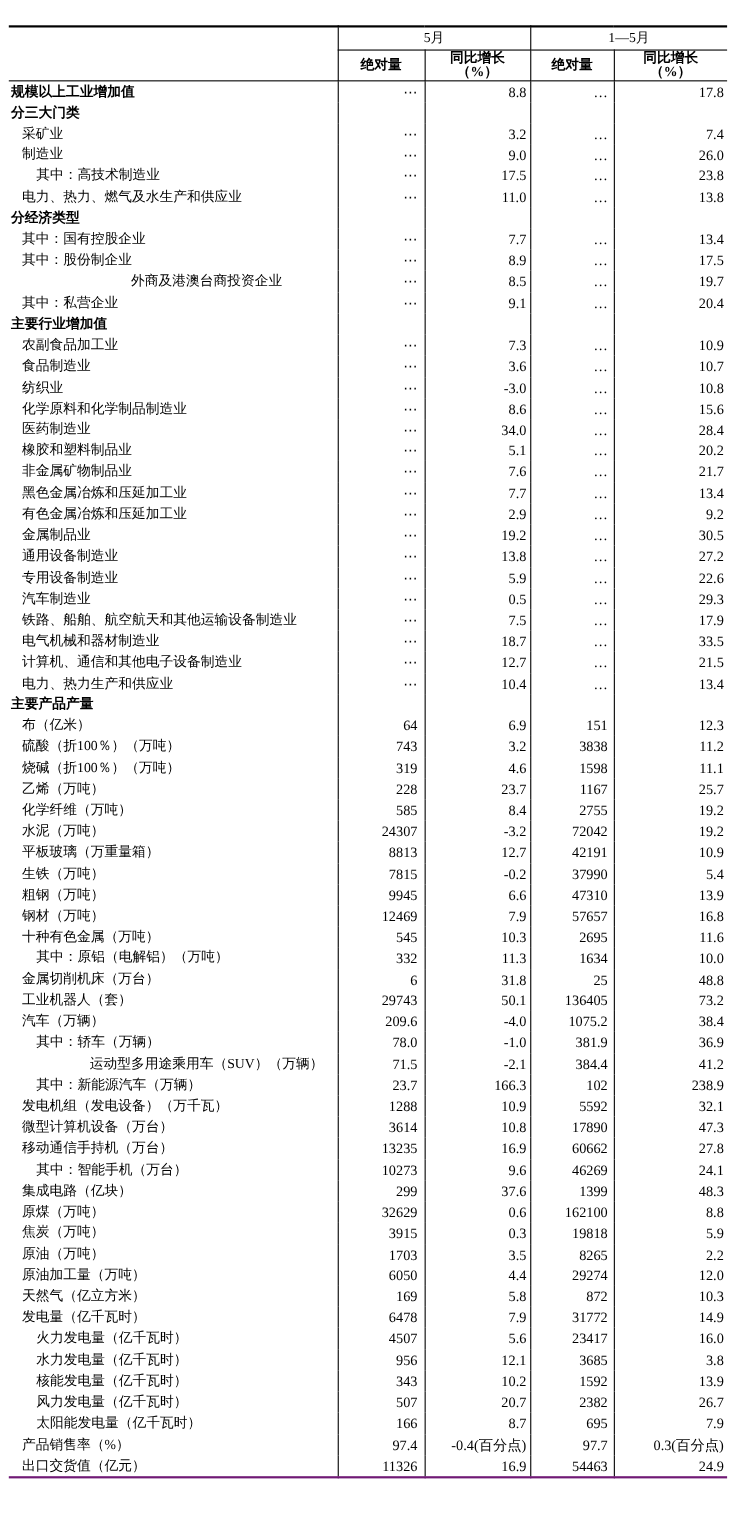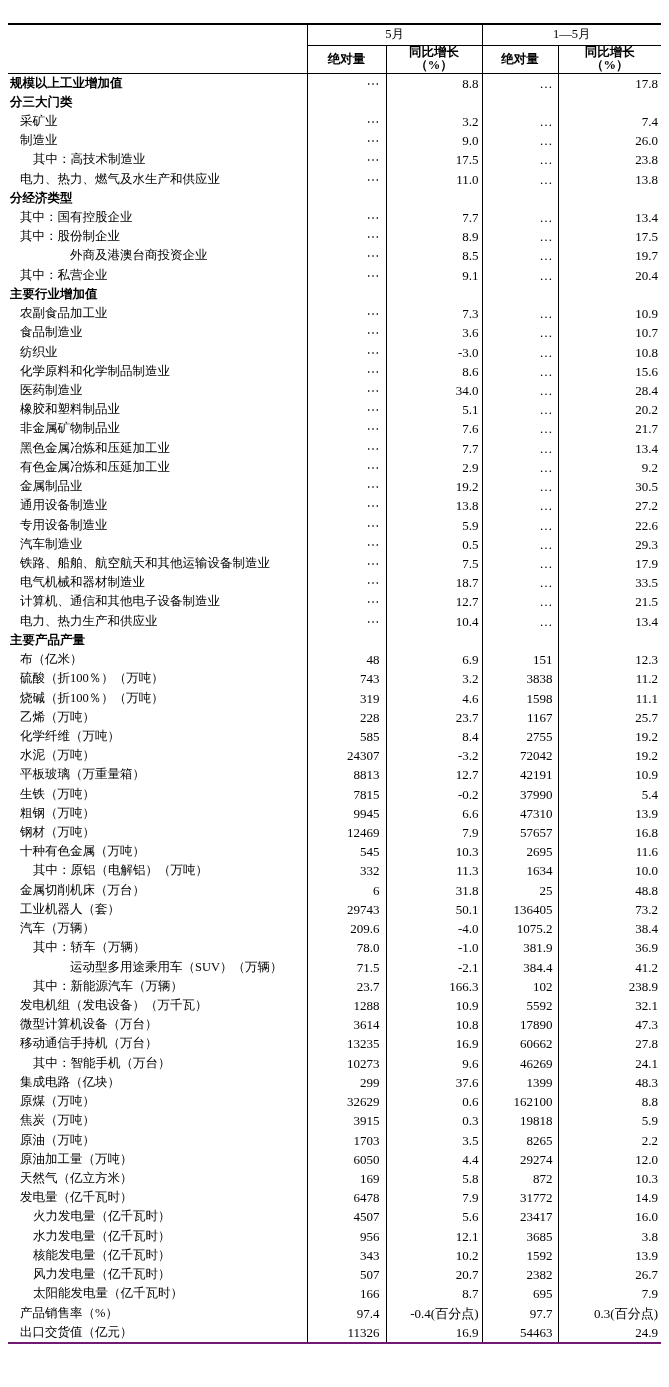--- a/index.html
+++ b/index.html
@@ -49,21 +49,21 @@
     font-size:12.5px;
     line-height:19.22px;
     white-space:nowrap;
     overflow:hidden;
     color:#000;
   }
   td.lbl { text-align:left; border-right:1px solid #000; }
   td.lbl.lvl0 { padding-left:2px; }
   td.lbl.lvl1 { padding-left:12px; }
   td.lbl.lvl2 { padding-left:25px; }
-  td.lbl.lvl3 { padding-left:62px; }
+  td.lbl.lvl3 { padding-left:62px;text-align:center; }
   td.lbl.bold { font-weight:bold; font-family:"Liberation Sans","DejaVu Sans",sans-serif;margin-top:20px; }
   td.num { text-align:right; font-family:"Liberation Serif","DejaVu Serif",serif; font-size:13px; }
   td.a1 { border-right:1px solid #000; padding-right:6px; }
   td.g1 { border-right:1px solid #000; padding-right:3px; }
   td.a2 { border-right:1px solid #000; padding-right:5px; }
   td.g2 { padding-right:3px; }
 </style>
 </head>
 <body>
 
@@ -298,21 +298,21 @@
         </tr>
         <tr>
           <td class="lbl lvl0 bold">主要产品产量</td>
           <td class="num a1"></td>
           <td class="num g1"></td>
           <td class="num a2"></td>
           <td class="num g2"></td>
         </tr>
         <tr>
           <td class="lbl lvl1">布（亿米）</td>
-          <td class="num a1">48</td>
+          <td class="num a1">64</td>
           <td class="num g1">6.9</td>
           <td class="num a2">151</td>
           <td class="num g2">12.3</td>
         </tr>
         <tr>
           <td class="lbl lvl1">硫酸（折100％）（万吨）</td>
           <td class="num a1">743</td>
           <td class="num g1">3.2</td>
           <td class="num a2">3838</td>
           <td class="num g2">11.2</td>

